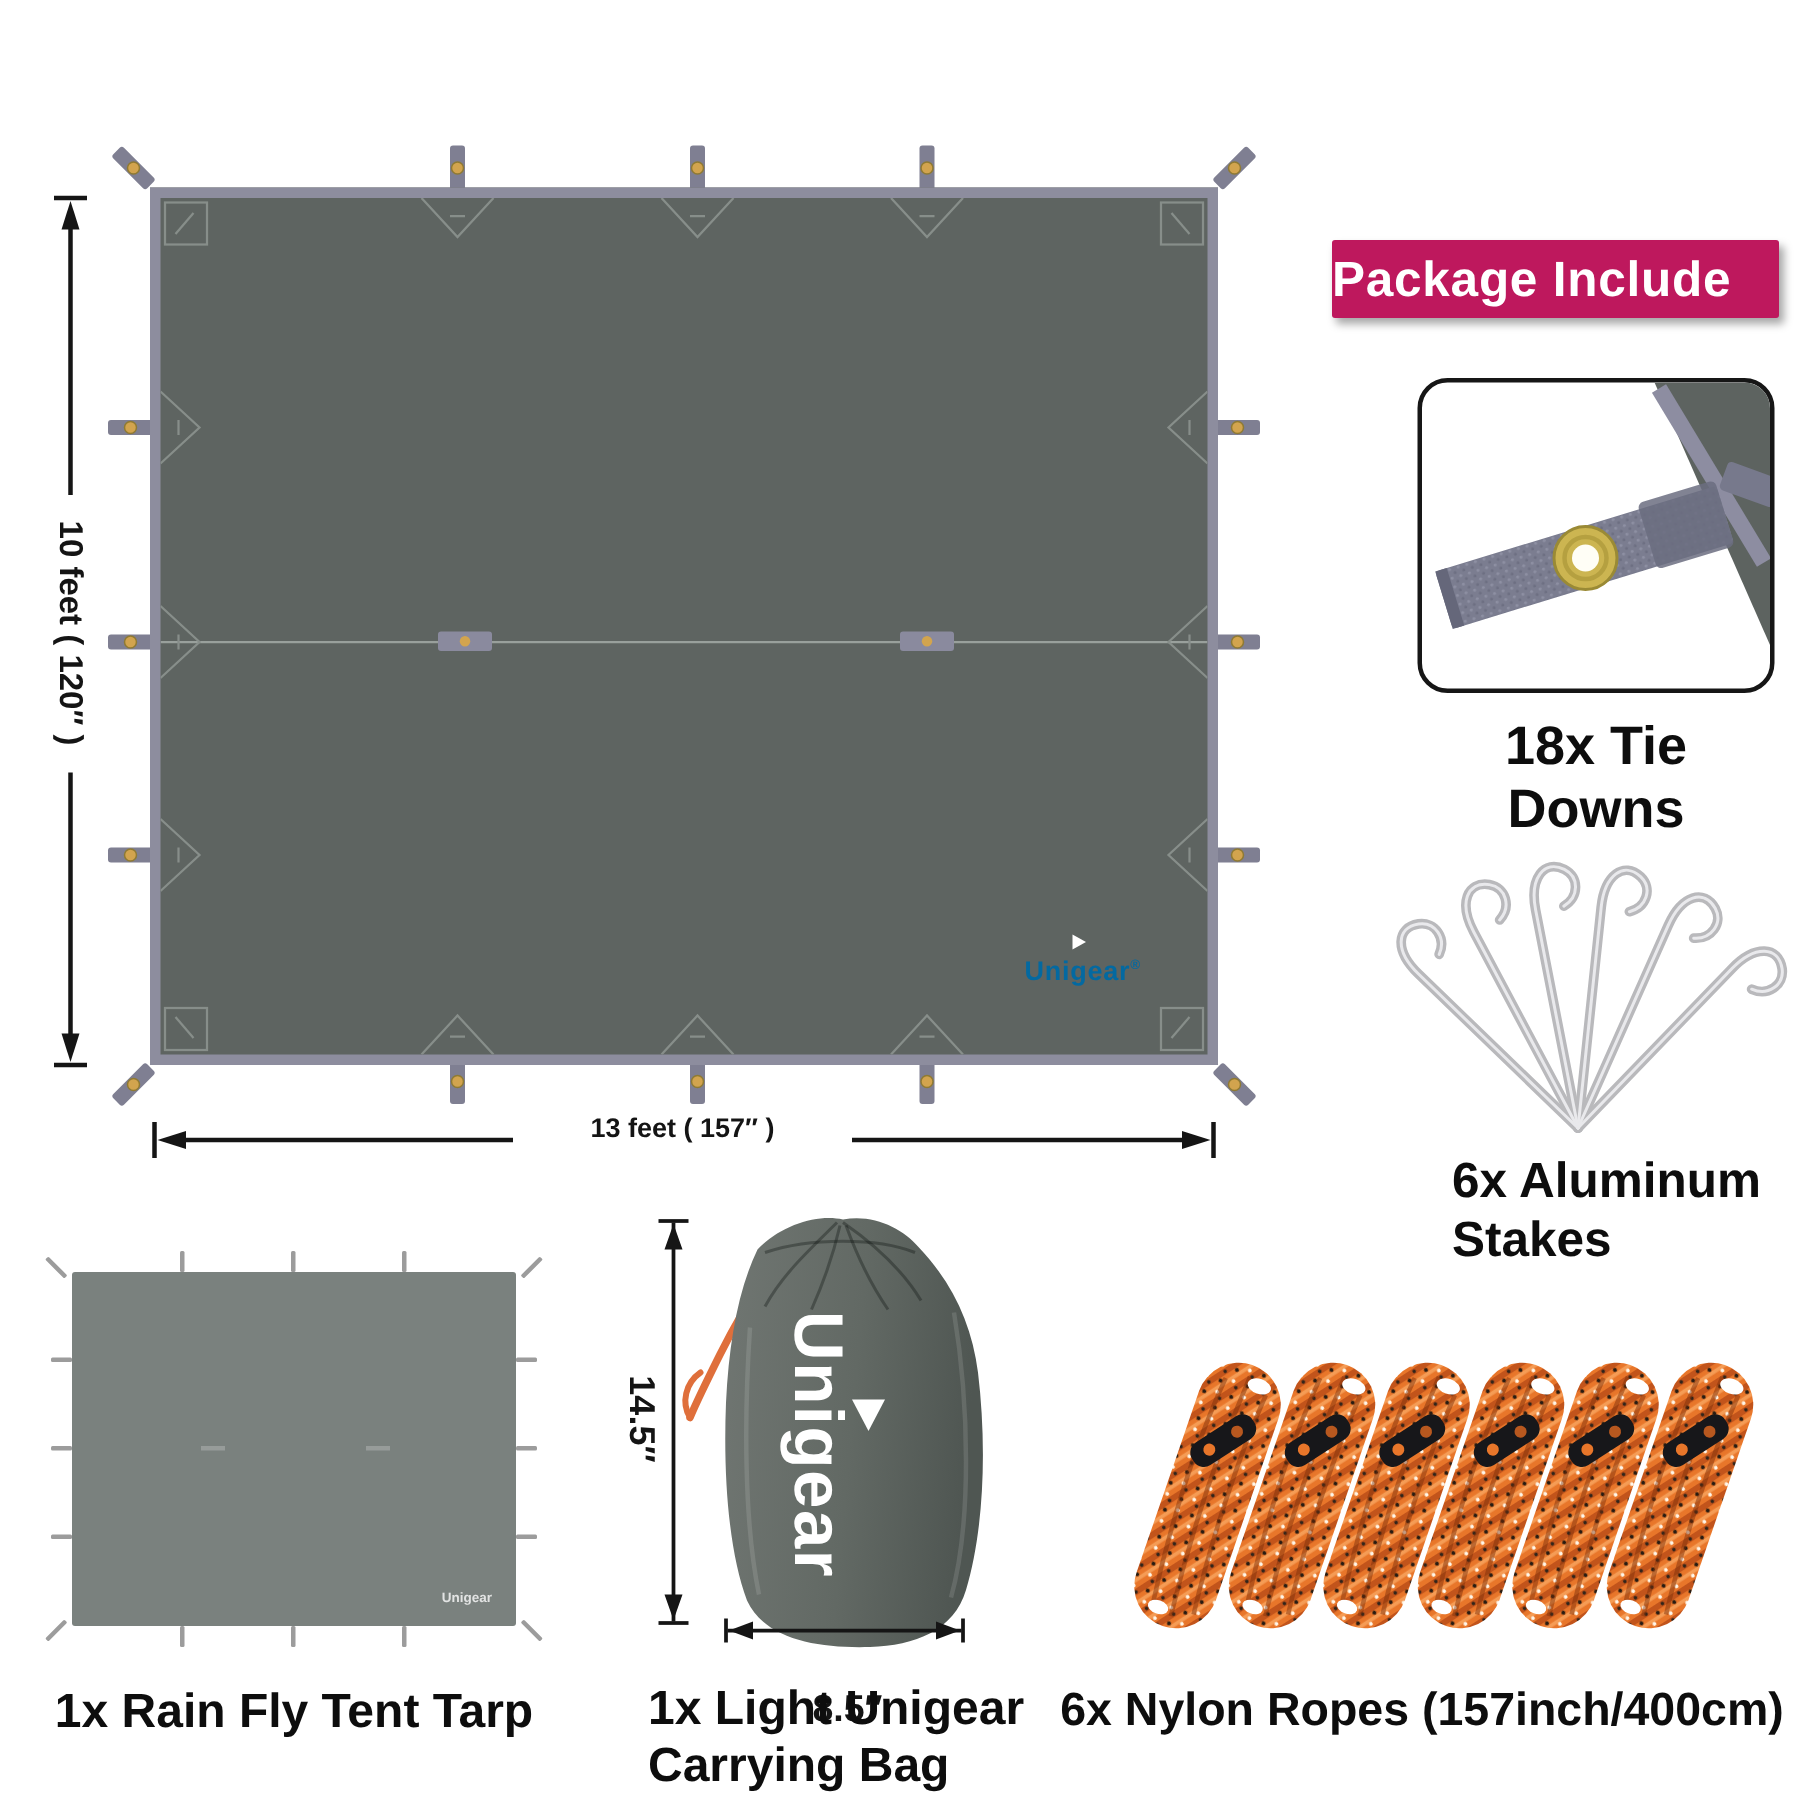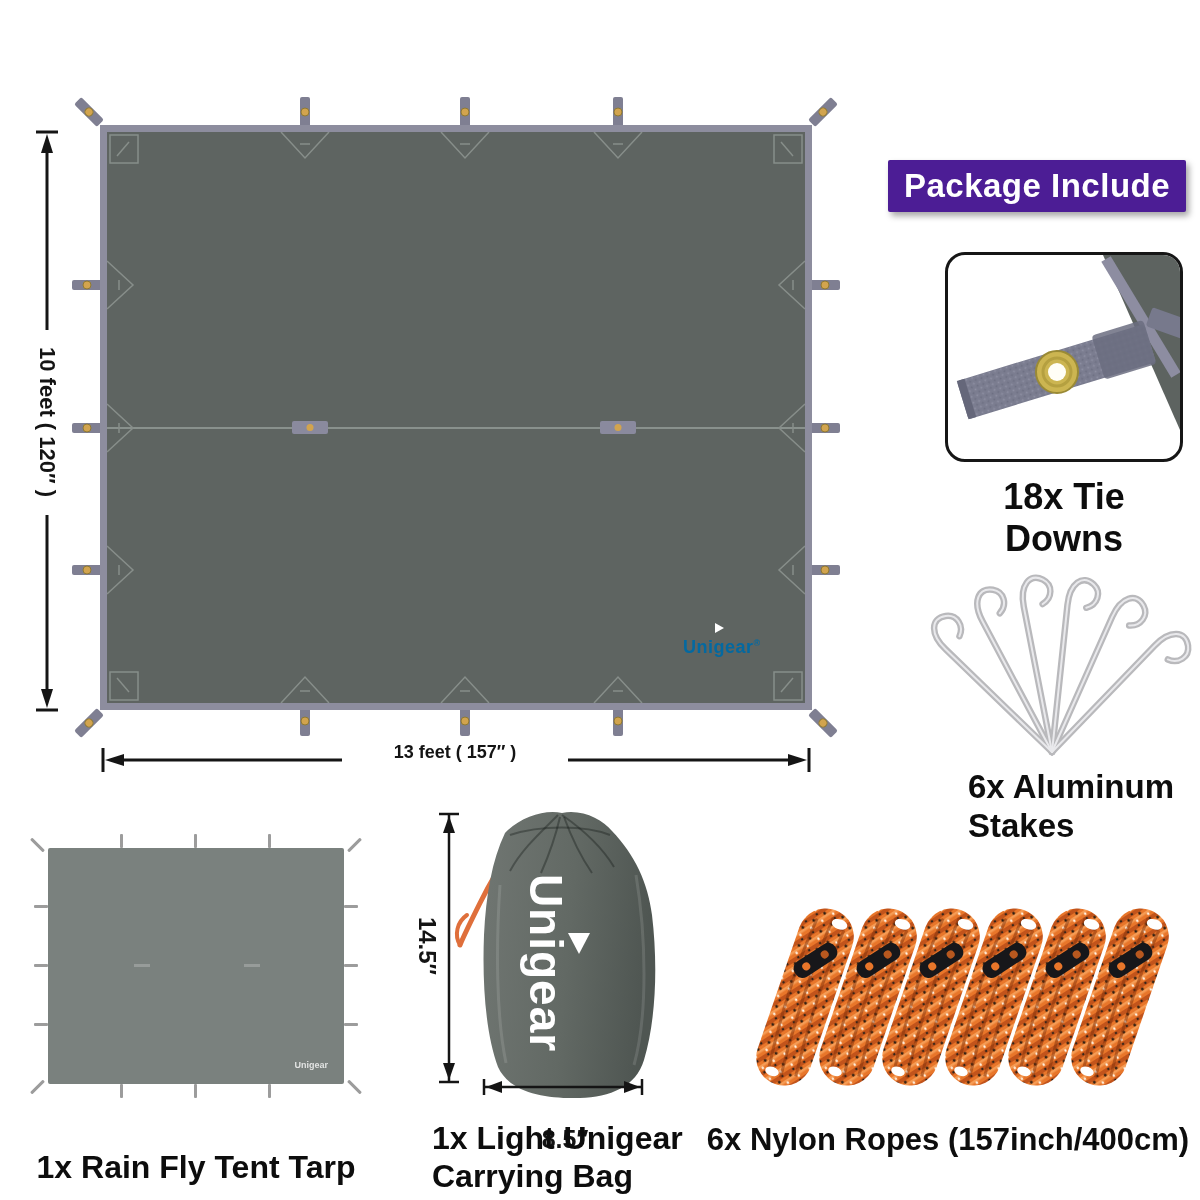--- a/index.html
+++ b/index.html
@@ -21,29 +21,29 @@
   .tarp-logo sup{font-size:9px;}
   .flag{position:absolute;left:615px;top:498px;width:0;height:0;border-left:9px solid #fff;
         border-top:5px solid transparent;border-bottom:5px solid transparent;z-index:3;}
   
   .dim-label{position:absolute;color:#141414;font-weight:bold;text-align:center;white-space:nowrap;}
   .vdim-label{width:220px;height:26px;font-size:22px;transform:rotate(90deg);}
   .hdim-label{width:320px;font-size:18px;}
   .bagv-label{width:90px;height:26px;font-size:24px;transform:rotate(90deg);}
   .bagh-label{width:130px;font-size:25px;}
   
-  .pkg-heading{position:absolute;left:888px;top:160px;width:298px;height:52px;background:#4c1d95;
-               color:#fff;font-size:33px;font-weight:bold;text-align:center;line-height:52px;
+  .pkg-heading{position:absolute;left:888px;top:160px;width:298px;height:52px;background:#be185d;
+               color:#fff;font-size:33px;font-weight:bold;line-height:52px;
                border-radius:2px;box-shadow:3px 4px 6px rgba(0,0,0,0.35);letter-spacing:0.5px;}
   .tie-card{position:absolute;left:945px;top:252px;width:238px;height:210px;box-sizing:border-box;
             background:#fff;border:3px solid #161616;border-radius:20px;overflow:hidden;}
   .item-label{position:absolute;color:#0d0d0d;font-weight:bold;line-height:1.18;}
   .lbl-tiedowns{left:944px;top:476px;width:240px;font-size:36px;text-align:center;}
   .lbl-stakes{left:968px;top:768px;width:250px;font-size:33px;text-align:left;}
-  .lbl-smalltarp{left:36px;top:1122px;width:320px;font-size:32px;text-align:center;margin-top:27px;}
+  .lbl-smalltarp{left:36px;top:1122px;width:320px;font-size:32px;text-align:center;}
   .lbl-bag{left:432px;top:1120px;width:310px;font-size:32px;text-align:left;}
   .lbl-ropes{left:698px;top:1122px;width:500px;font-size:31px;text-align:center;}
   
   .small-tarp{position:absolute;left:48px;top:848px;width:296px;height:236px;background:#7a817e;
               border-radius:2px;}
   .tick{position:absolute;background:#9c9c9c;border-radius:1px;}
   .seam-mark{position:absolute;height:3px;width:16px;background:rgba(255,255,255,0.22);}
   .small-logo{position:absolute;right:16px;bottom:14px;color:rgba(255,255,255,0.78);
               font-size:9px;font-weight:bold;}
   svg{display:block;}

